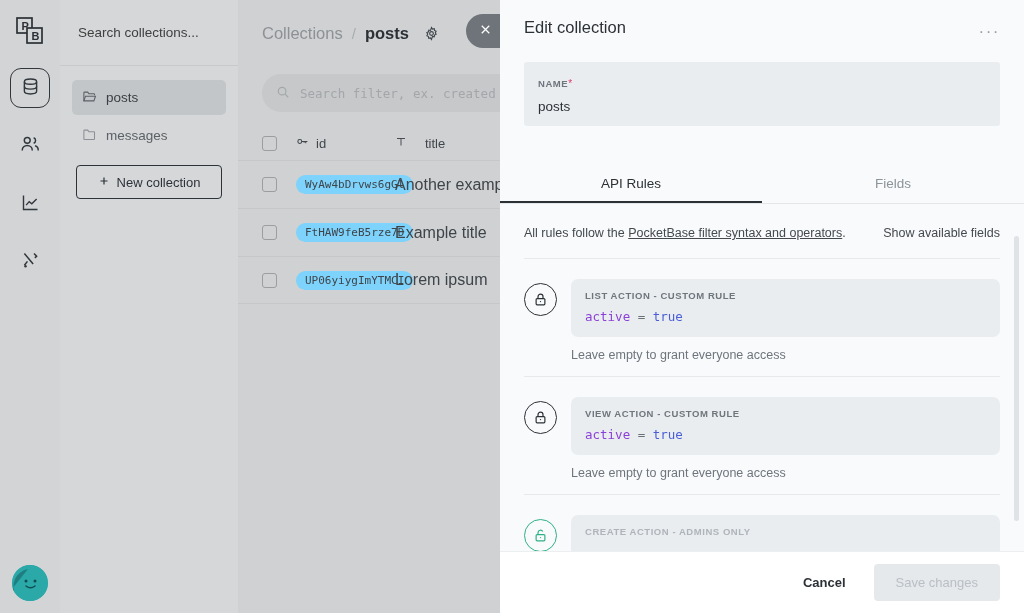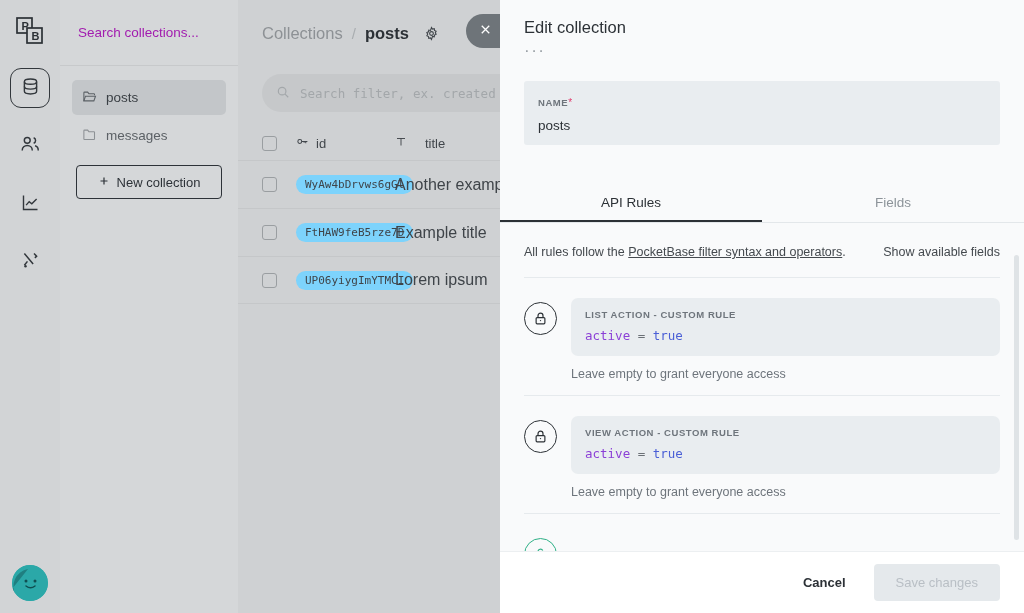--- a/index.html
+++ b/index.html
@@ -38,21 +38,21 @@
   
   .collections {
     width: 178px; flex: 0 0 178px; height: 613px;
     background: #d5d7d9;
     display: flex; flex-direction: column;
   }
   .coll-search {
     height: 66px; display: flex; align-items: center;
     padding: 0 18px;
     border-bottom: 1px solid #c7c9cb;
-    font-size: 13.5px; color: #a21caf;
+    font-size: 13.5px; color: #404040;
   }
   .coll-list { padding: 14px 12px 0 12px; }
   .coll-item {
     display: flex; align-items: center; gap: 9px;
     height: 35px; padding: 0 10px; border-radius: 5px;
     font-size: 13.5px; color: #5c6166; margin-bottom: 3px;
   }
   .coll-item.active { background: #c3c6c9; color: #3b4045; }
   .btn-newcoll {
     margin: 12px 4px 0 4px;
@@ -114,21 +114,21 @@
   }
 
   
   .panel {
     position: absolute; right: 0; top: 0;
     width: 524px; height: 613px; background: #f9fafb;
     z-index: 10; display: flex; flex-direction: column;
   }
   .panel-head {
     padding: 18px 24px 0 24px; display: flex;
-    align-items: flex-start; justify-content: space-between; flex-direction: column;
+    align-items: flex-start; justify-content: space-between;
   }
   .panel-title { font-size: 16.5px; color: #2c3136; }
   .dots { color: #9aa0a6; font-size: 17px; letter-spacing: 1.5px; line-height: 1; padding-top: 5px; }
   .name-field {
     margin: 22px 24px 16px 24px; background: #e9edf0;
     border-radius: 3px; padding: 11px 14px 12px 14px;
   }
   .name-label {
     font-size: 9.5px; letter-spacing: 0.55px; font-weight: 700;
     color: #6e757c; text-transform: uppercase;
@@ -456,20 +456,26 @@
       </div>
 
       <div class="rule">
         <div class="lock open">
           <svg width="15" height="15" viewBox="0 0 24 24" fill="none" stroke="currentColor" stroke-width="1.9">
             <rect x="5" y="10.5" width="14" height="10" rx="1.6"></rect>
             <path d="M8 10.5V7.5a4 4 0 0 1 7.6-1.8"></path>
             <circle cx="12" cy="15.3" r="1.1" fill="currentColor" stroke="none"></circle>
           </svg>
         </div>
+        <div class="rule-body">
+          <div class="rule-box muted">
+            <div class="rule-label dim">CREATE ACTION - ADMINS ONLY</div>
+          </div>
+
+        </div>
       </div>
 
       <div class="panel-scrollbar"></div>
     </div>
 
     <div class="panel-foot">
       <button class="btn-cancel">Cancel</button>
       <button class="btn-save">Save changes</button>
     </div>
   </div>

